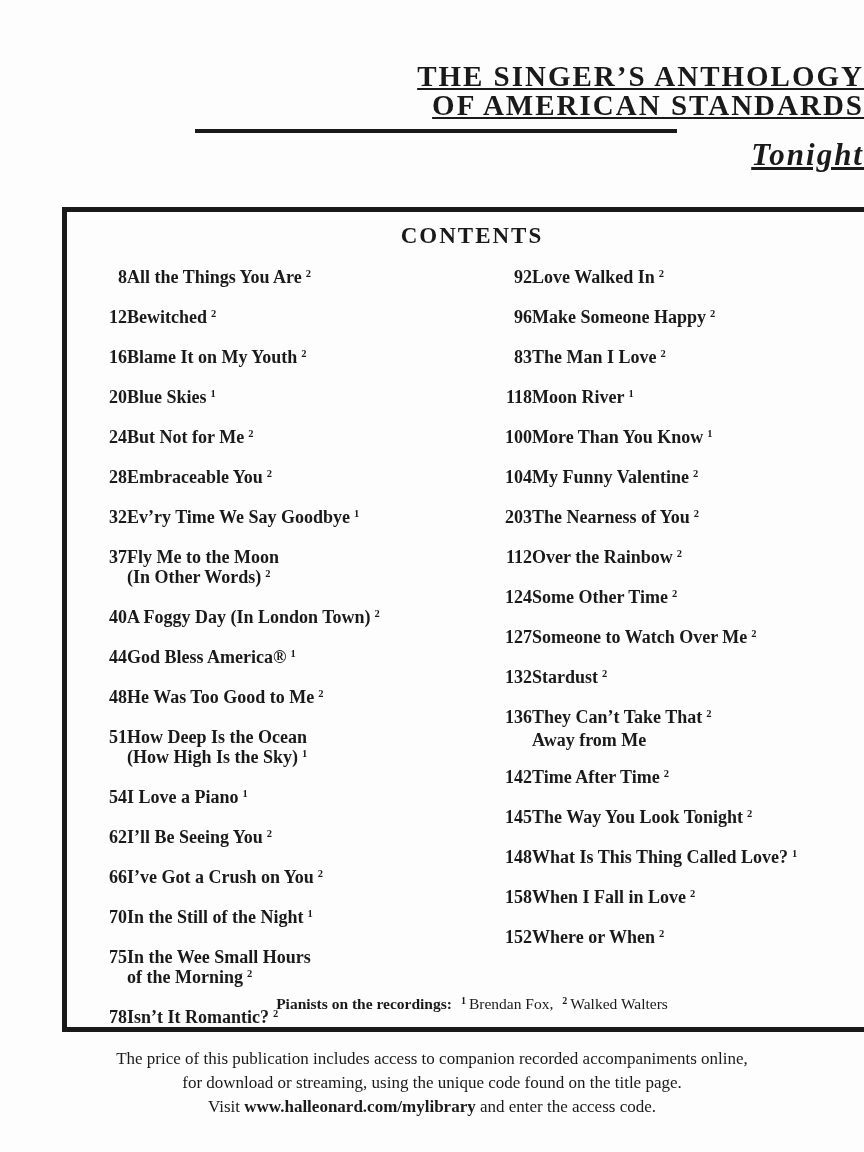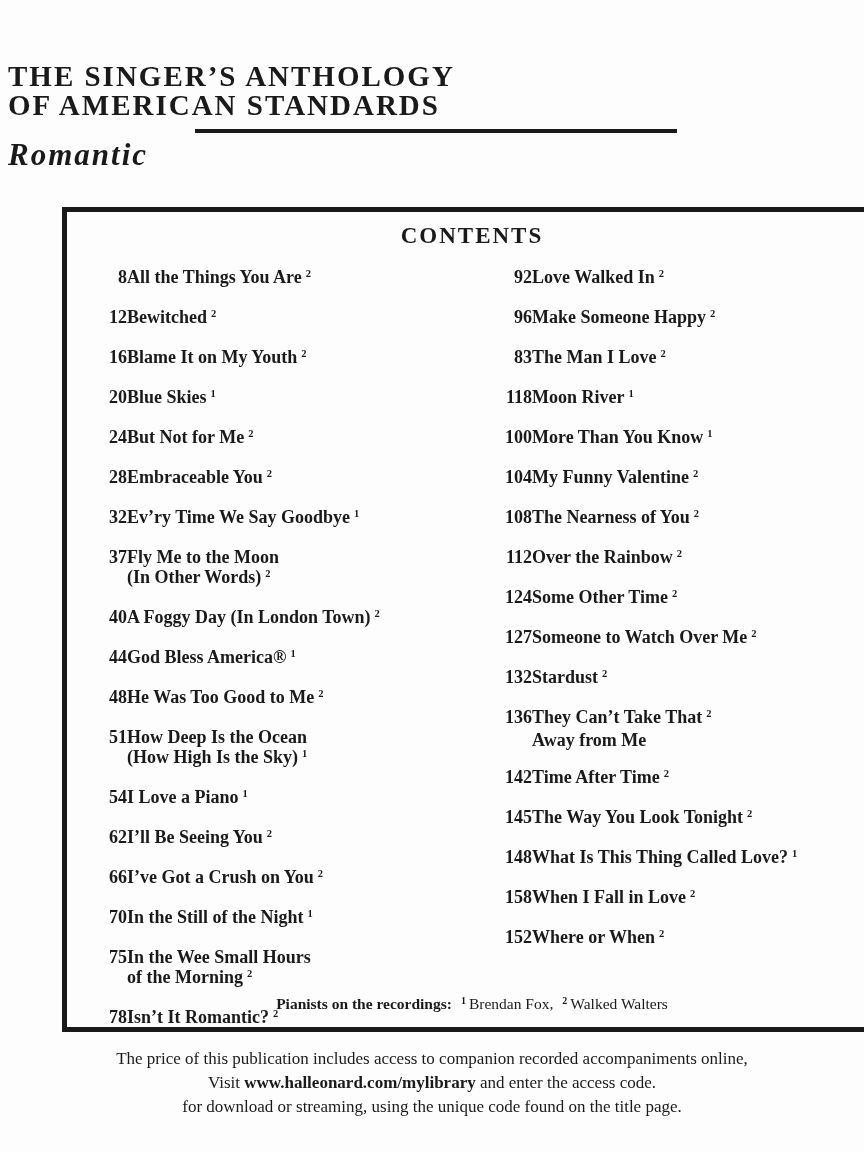--- a/index.html
+++ b/index.html
@@ -15,21 +15,22 @@
     color: #1a1a1a;
     overflow: hidden;
   }
 
   
   .masthead {
     position: absolute;
     top: 62px;
     left: 8px;
     right: 0;
-    text-align: left;
+    text-align: right;
+    text-decoration: underline;
   }
   .masthead .title-line {
     font-size: 29px;
     font-weight: bold;
     line-height: 29px;
     letter-spacing: 2px;
   }
   .title-rule {
     width: 482px;
     height: 4px;
@@ -122,21 +123,21 @@
   }
   .access-note .bold { font-weight: bold; }
 </style>
 </head>
 <body>
 
 <div class="masthead">
   <div class="title-line">THE SINGER’S ANTHOLOGY</div>
   <div class="title-line">OF AMERICAN STANDARDS</div>
   <div class="title-rule"></div>
-  <div class="subtitle">Romantic</div>
+  <div class="subtitle">Tonight</div>
 </div>
 
 <div class="contents-box">
   <h2 class="contents-heading">CONTENTS</h2>
   <div class="toc">
     <div class="toc-col">
         <div class="entry">
           <span class="num">8</span>
           <span class="lines">
             <span class="line">All the Things You Are<span class="supref">2</span></span>
@@ -279,21 +280,21 @@
             <span class="line">More Than You Know<span class="supref">1</span></span>
           </span>
         </div>
         <div class="entry">
           <span class="num">104</span>
           <span class="lines">
             <span class="line">My Funny Valentine<span class="supref">2</span></span>
           </span>
         </div>
         <div class="entry">
-          <span class="num">108</span>
+          <span class="num">203</span>
           <span class="lines">
             <span class="line">The Nearness of You<span class="supref">2</span></span>
           </span>
         </div>
         <div class="entry">
           <span class="num">112</span>
           <span class="lines">
             <span class="line">Over the Rainbow<span class="supref">2</span></span>
           </span>
         </div>
@@ -354,15 +355,15 @@
         </div>
       </div>
   </div>
   <p class="footnote">
     <span class="label">Pianists on the recordings:</span><span id="pianists-host"><span class="pianist"><span class="supref">1</span><span>Brendan Fox,</span></span><span class="pianist"><span class="supref">2</span><span>Walked Walters</span></span></span>
   </p>
 </div>
 
 <div class="access-note">
   <div>The price of this publication includes access to companion recorded accompaniments online,</div>
+  <div>for download or streaming, using the unique code found on the title page.</div>
   <div><span>Visit </span><span class="bold">www.halleonard.com/mylibrary</span><span> and enter the access code.</span></div>
-  <div>for download or streaming, using the unique code found on the title page.</div>
 </div>
 
 </body></html>

